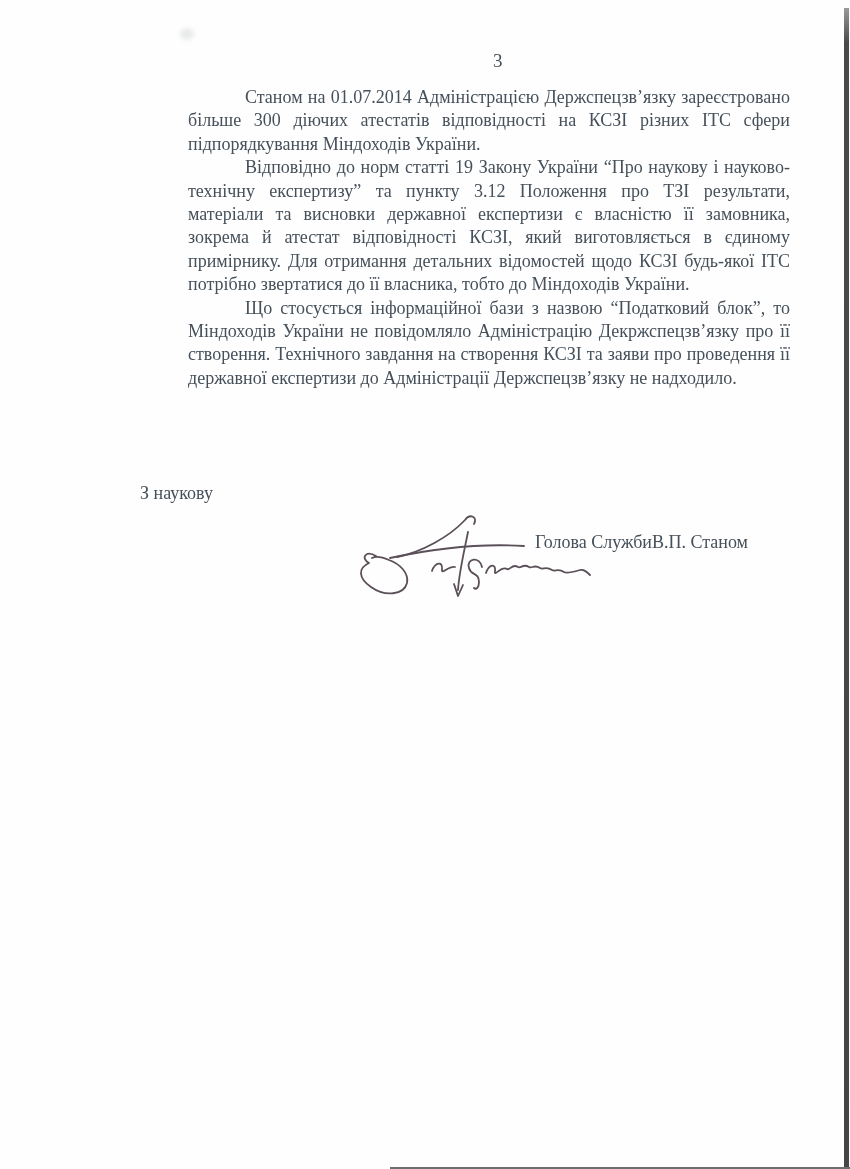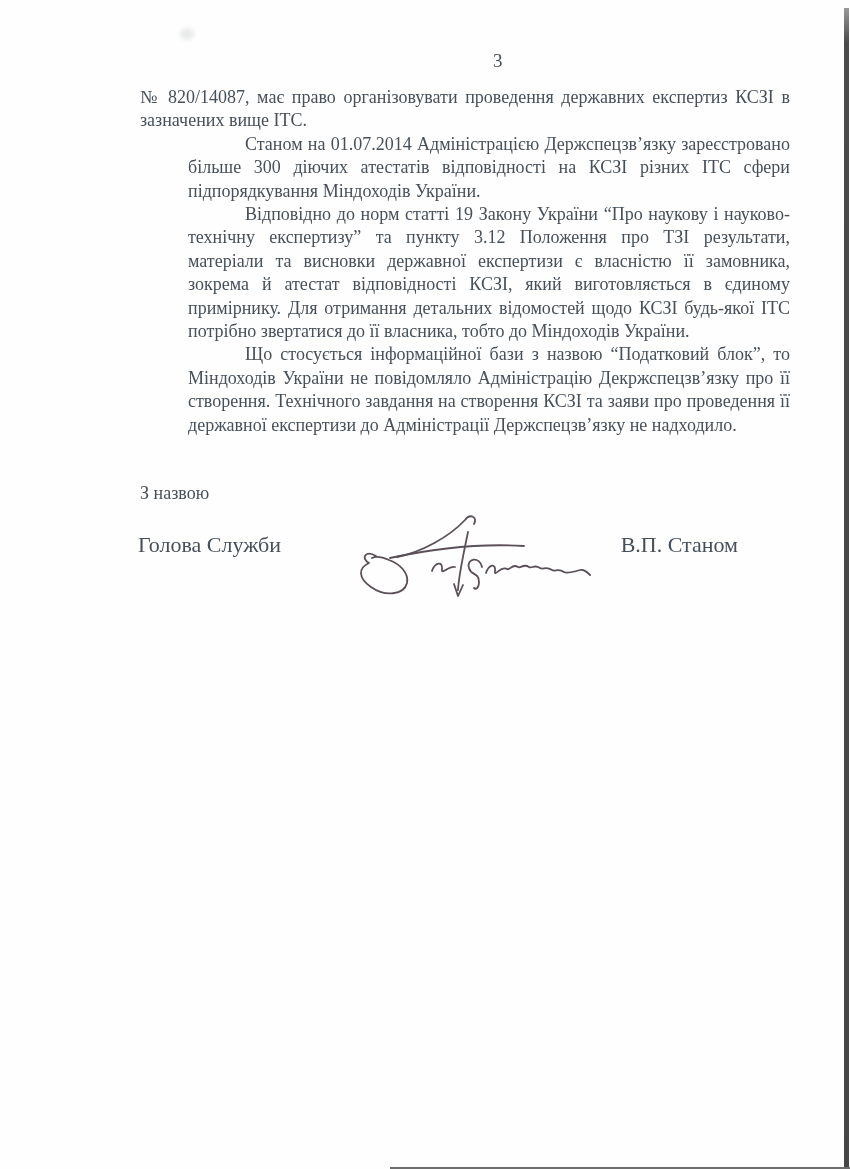--- a/index.html
+++ b/index.html
@@ -74,25 +74,25 @@
   
   .closing-salutation {
     position: absolute;
     top: 483px;
     left: 140px;
     font-size: 18px;
   }
   .signer-row {
     position: absolute;
     top: 532px;
-    left: 138px;
+    left: 148px;
     width: 600px;
     display: flex;
-    justify-content: space-between;
-    font-size: 22px;
+    justify-content: flex-end;
+    font-size: 18px;
   }
   .signature {
     position: absolute;
     left: 352px;
     top: 510px;
     width: 248px;
     height: 108px;
   }
   .signature svg {
     display: block;
@@ -112,27 +112,26 @@
 
 <div class="page">
 
   <div class="edge-right"></div>
   <div class="edge-bottom"></div>
   <div class="smudge"></div>
 
   <div class="page-number">3</div>
 
   <div class="body-text">
-    <p>№ 820/14087, має право організовувати проведення державних експертиз КСЗІ в зазначених вище ІТС.</p>
     <p class="indent">Станом на 01.07.2014 Адміністрацією Держспецзв’язку зареєстровано більше 300 діючих атестатів відповідності на КСЗІ різних ІТС сфери підпорядкування Міндоходів України.</p>
     <p class="indent">Відповідно до норм статті 19 Закону України “Про наукову і науково-технічну експертизу” та пункту 3.12 Положення про ТЗІ результати, матеріали та висновки державної експертизи є власністю її замовника, зокрема й атестат відповідності КСЗІ, який виготовляється в єдиному примірнику. Для отримання детальних відомостей щодо КСЗІ будь-якої ІТС потрібно звертатися до її власника, тобто до Міндоходів України.</p>
     <p class="indent">Що стосується інформаційної бази з назвою “Податковий блок”, то Міндоходів України не повідомляло Адміністрацію Декржспецзв’язку про її створення. Технічного завдання на створення КСЗІ та заяви про проведення її державної експертизи до Адміністрації Держспецзв’язку не надходило.</p>
   </div>
 
-  <div class="closing-salutation">З назвою</div>
+  <div class="closing-salutation">З наукову</div>
 
   <div class="signer-row">
     <span>Голова Служби</span>
     <span>В.П. Станом</span>
   </div>
 
   <div class="signature">
     <svg viewBox="0 0 248 108" xmlns="http://www.w3.org/2000/svg" aria-hidden="true">
 
       <path d="M 24,46 C 14,40 8,48 17,53 C 6,58 6,68 19,77

